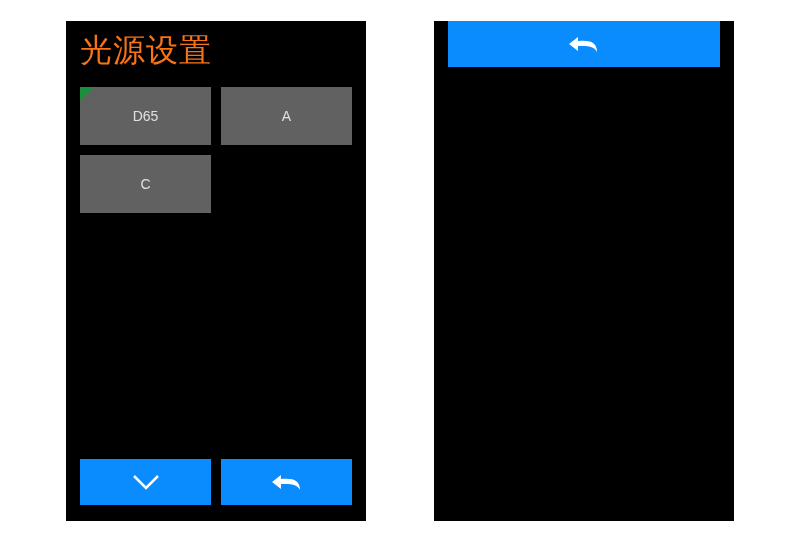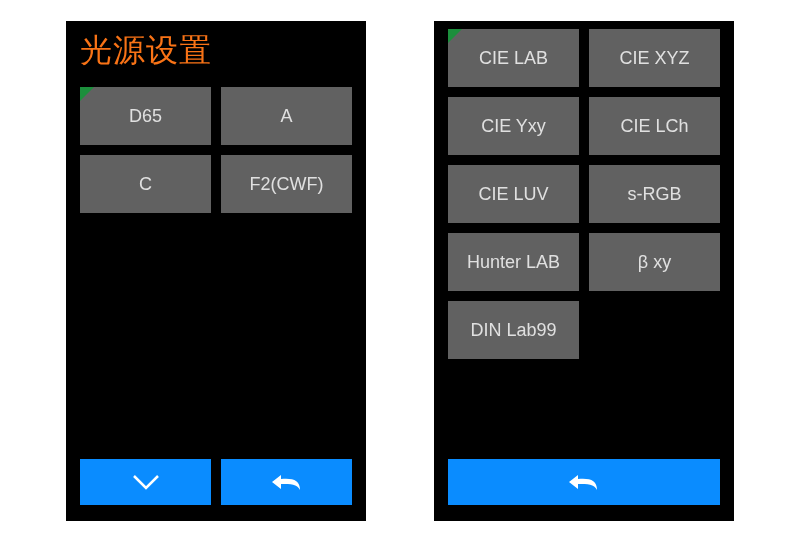--- a/index.html
+++ b/index.html
@@ -47,21 +47,21 @@
   }
   .grid {
     display: grid;
     grid-template-columns: 1fr 1fr;
     gap: 10px 10px;
   }
   .opt-btn {
     height: 58px;
     background: #616161;
     color: #e0e0e0;
-    font-size: 18px;
+    font-size: 14px;
     display: flex;
     align-items: center;
     justify-content: center;
     cursor: pointer;
     user-select: none;
     text-align: center;
   }
   .panel-footer {
     padding: 0 14px 16px 14px;
     display: flex;
@@ -90,21 +90,20 @@
 <div class="panel">
   <div class="panel-header">
     <span class="panel-title">光源设置</span>
   </div>
   <div class="panel-body">
     <div class="corner-mark"></div>
     <div class="grid">
       <div class="opt-btn">D65</div>
       <div class="opt-btn">A</div>
       <div class="opt-btn">C</div>
-      <div class="opt-btn">F2(CWF)</div>
     </div>
   </div>
   <div class="panel-footer">
     <div class="footer-btn">
       <span class="icon">
         <svg width="32" height="20" viewBox="0 0 32 20">
             <polyline points="4,4 16,16 28,4" fill="none" stroke="#ffffff" stroke-width="2.5"></polyline>
           </svg>
       </span>
     </div>
@@ -112,34 +111,20 @@
       <span class="icon">
         <svg width="36" height="22" viewBox="0 0 36 22">
           <path d="M12 4 L3 11 L12 18 L12 13 C22 13 28 13 31 19 C31 9 24 7 12 8 Z" fill="#ffffff"></path>
         </svg>
       </span>
     </div>
   </div>
 </div>
 
 <div class="panel">
-  <div class="panel-body">
-    <div class="corner-mark"></div>
-    <div class="grid">
-      <div class="opt-btn">CIE LAB</div>
-      <div class="opt-btn">CIE XYZ</div>
-      <div class="opt-btn">CIE Yxy</div>
-      <div class="opt-btn">CIE LCh</div>
-      <div class="opt-btn">CIE LUV</div>
-      <div class="opt-btn">s-RGB</div>
-      <div class="opt-btn">Hunter LAB</div>
-      <div class="opt-btn">β xy</div>
-      <div class="opt-btn">DIN Lab99</div>
-    </div>
-  </div>
   <div class="panel-footer">
     <div class="footer-btn single">
       <span class="icon">
         <svg width="36" height="22" viewBox="0 0 36 22">
           <path d="M12 4 L3 11 L12 18 L12 13 C22 13 28 13 31 19 C31 9 24 7 12 8 Z" fill="#ffffff"></path>
         </svg>
       </span>
     </div>
   </div>
 </div>

